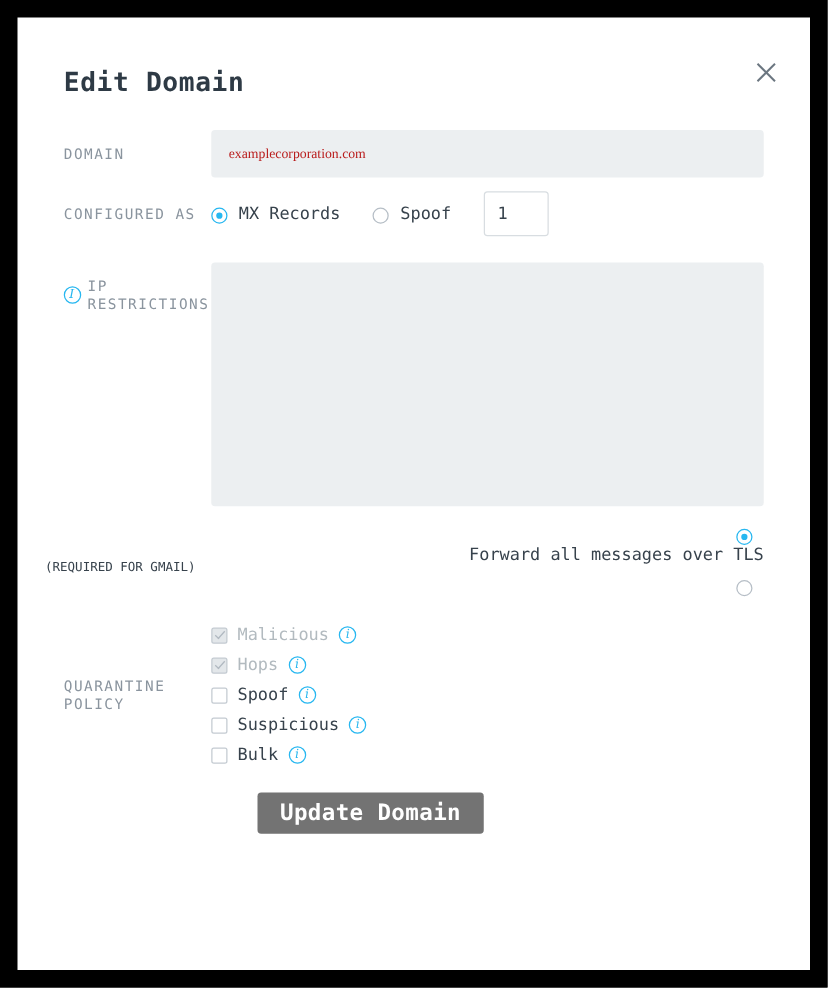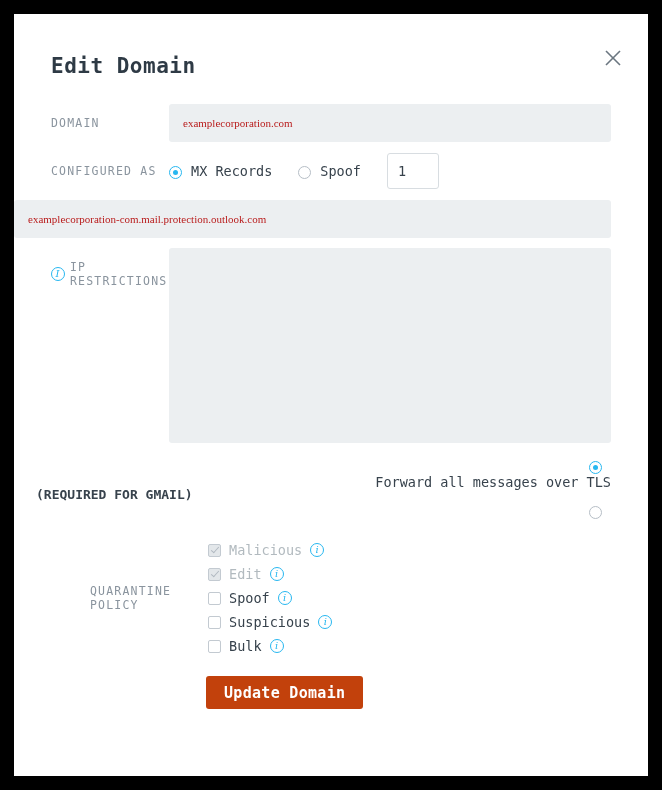--- a/index.html
+++ b/index.html
@@ -174,28 +174,27 @@
     align-items: center;
   }
   .row-tls .row-label { padding-top: 0; }
   .tls-options .radio-group {
     margin-right: 0;
     margin-bottom: 0;
     height: 26px;
     flex-direction: column;
   }
   .tls-sub {
-    font-size: 13px;
+    font-size: 10px;
     color: #37424c;
     margin-left: 22px;
     margin-bottom: 4px;
-    font-weight: bold;
   }
   .row-quarantine { margin-top: 6px; align-items: center; }
-  .row-quarantine .row-label { padding-top: 0; margin-left: 39px; }
+  .row-quarantine .row-label { padding-top: 0; }
   .check-row {
     display: flex;
     align-items: center;
     height: 24px;
     gap: 8px;
     cursor: pointer;
   }
   .checkbox {
     width: 13px;
     height: 13px;
@@ -224,28 +223,28 @@
   .check-label {
     font-size: 13.5px;
     color: #37424c;
   }
   .check-row.disabled .check-label { color: #b2babf; }
   .submit-wrap {
     padding-left: 192px;
     margin-top: 18px;
   }
   .submit-button {
-    background: #c2410c;
+    background: #737373;
     color: #ffffff;
     border: none;
     border-radius: 3px;
     height: 33px;
     padding: 0 18px;
     font-family: "DejaVu Sans Mono", "Liberation Mono", monospace;
-    font-size: 15px;
+    font-size: 18px;
     font-weight: bold;
     cursor: pointer;
     letter-spacing: 0.3px;
   }
 </style>
 </head>
 <body>
 
 <div class="modal">
 
@@ -278,23 +277,20 @@
           <div class="radio-group">
             <span class="radio"></span>
             <span class="radio-label">Spoof</span>
           </div>
           <input class="hops-input" type="text" value="1" style="">
         </div>
       </div>
     </div>
 
     <div class="row">
-      <div class="row-field">
-        <input class="text-input" type="text" value="examplecorporation-com.mail.protection.outlook.com" style="">
-      </div>
     </div>
 
     <div class="row">
       <div class="row-label">
         <span class="info-icon">i</span>
         <span>IP RESTRICTIONS</span>
       </div>
       <div class="row-field">
         <textarea class="textarea-input" style=""></textarea>
       </div>
@@ -318,21 +314,21 @@
       <div class="row-field">
 
         <div class="check-row disabled">
           <span class="checkbox checked"></span>
           <span class="check-label">Malicious</span>
           <span class="info-icon">i</span>
         </div>
 
         <div class="check-row disabled">
           <span class="checkbox checked"></span>
-          <span class="check-label">Edit</span>
+          <span class="check-label">Hops</span>
           <span class="info-icon">i</span>
         </div>
 
         <div class="check-row">
           <span class="checkbox"></span>
           <span class="check-label">Spoof</span>
           <span class="info-icon">i</span>
         </div>
 
         <div class="check-row">

